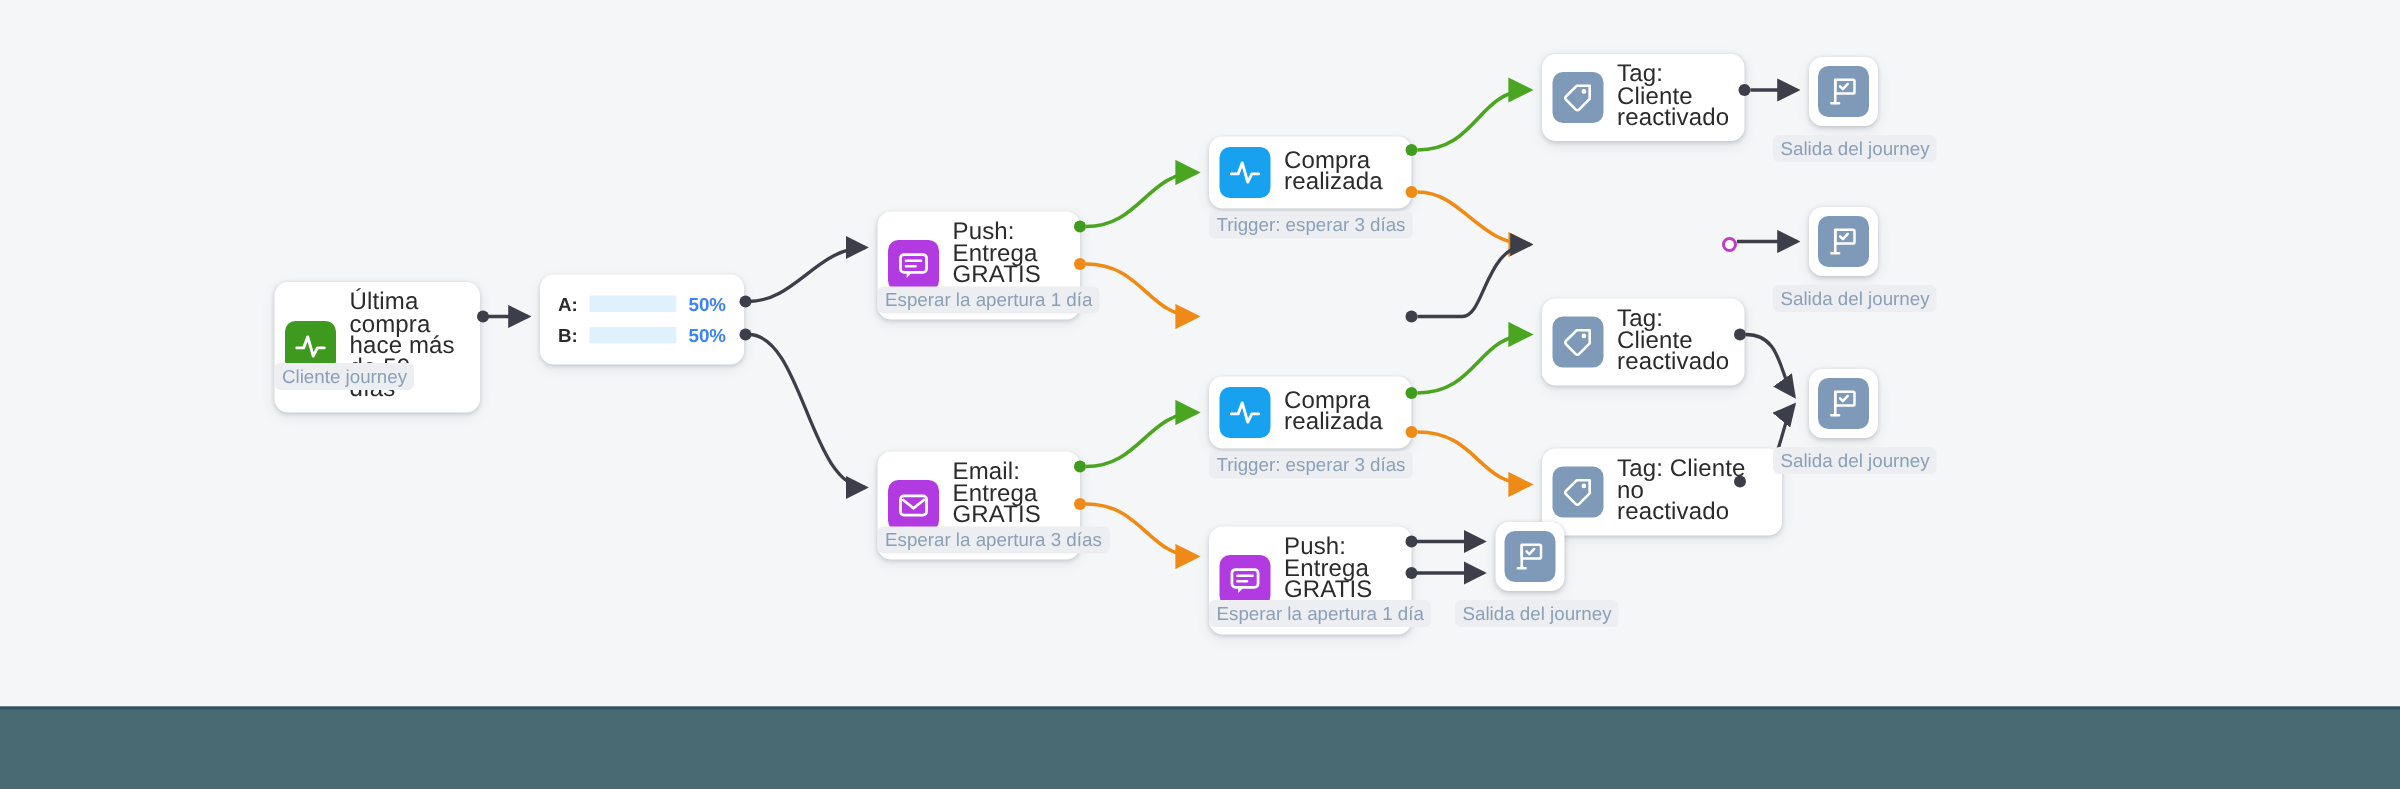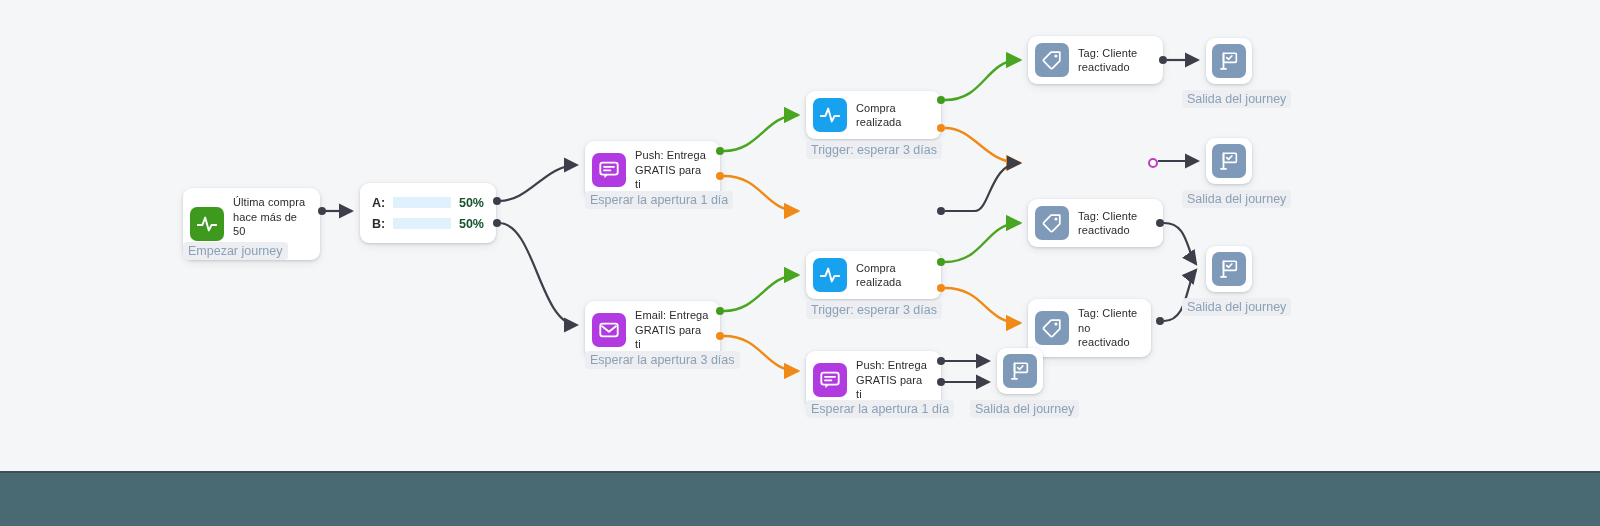--- a/index.html
+++ b/index.html
@@ -61,21 +61,21 @@
     width: 34px;
     height: 34px;
     border-radius: 7px;
     flex: 0 0 34px;
     display: flex;
     align-items: center;
     justify-content: center;
   }
   .node-icon svg { display: block; }
   .node-label {
-    font-size: 11px;
+    font-size: 16px;
     line-height: 14.5px;
     color: #2b2b2b;
     letter-spacing: .1px;
     white-space: pre-line;
     padding-right: 4px;
   }
 
   
   .caption {
     position: absolute;
@@ -133,21 +133,21 @@
     border-radius: 1px;
     overflow: hidden;
   }
   .ab-fill {
     height: 100%;
     background: #17a1ef;
   }
   .ab-pct {
     font-size: 12.5px;
     font-weight: bold;
-    color: #14532d;
+    color: #3b82f6;
     width: 30px;
   }
 </style>
 </head>
 <body>
 
 <div id="app">
 
   <div id="canvas">
 
@@ -204,21 +204,21 @@
       <span class="node-icon" style="background:#3e9a1f;">
         <svg width="22" height="22" viewBox="0 0 24 24">
             <path d="M2 13 H7 L10 5 L14 19 L17 13 H22" fill="none" stroke="#fff" stroke-width="2.1" stroke-linecap="round" stroke-linejoin="round"></path>
           </svg>
       </span>
       <span class="node-label">Última compra
 hace más de 50
 días</span>
     </div>
     <span class="port" style="left:318px; top:207px;"></span>
-    <span class="caption" style="left:183px; top:242px;">Empezar journey</span>
+    <span class="caption" style="left:183px; top:242px;">Cliente journey</span>
 
     <div class="ab-node" style="left:360px; top:183px; width:136px;">
       <div class="ab-row">
         <span class="ab-key">A:</span>
         <span class="ab-track"><span class="ab-fill" style="width:50%"></span></span>
         <span class="ab-pct">50%</span>
       </div>
       <div class="ab-row">
         <span class="ab-key">B:</span>
         <span class="ab-track"><span class="ab-fill" style="width:50%"></span></span>
@@ -319,21 +319,21 @@
         <svg width="22" height="22" viewBox="0 0 24 24">
             <path d="M3.2 11.3 11 3.5h9.5V13l-7.8 7.8a1.6 1.6 0 01-2.3 0l-7.2-7.2a1.6 1.6 0 010-2.3z" fill="none" stroke="#fff" stroke-width="1.9" stroke-linejoin="round"></path>
             <circle cx="16.3" cy="7.6" r="1.7" fill="#fff"></circle>
           </svg>
       </span>
       <span class="node-label">Tag: Cliente
 reactivado</span>
     </div>
     <span class="port" style="left:1156px; top:219px;"></span>
 
-    <div class="node" style="left:1028px; top:299px; width:123px;">
+    <div class="node" style="left:1028px; top:299px; width:160px;">
       <span class="node-icon" style="background:#7e9ab8;">
         <svg width="22" height="22" viewBox="0 0 24 24">
             <path d="M3.2 11.3 11 3.5h9.5V13l-7.8 7.8a1.6 1.6 0 01-2.3 0l-7.2-7.2a1.6 1.6 0 010-2.3z" fill="none" stroke="#fff" stroke-width="1.9" stroke-linejoin="round"></path>
             <circle cx="16.3" cy="7.6" r="1.7" fill="#fff"></circle>
           </svg>
       </span>
       <span class="node-label">Tag: Cliente no
 reactivado</span>
     </div>
     <span class="port" style="left:1156px; top:317px;"></span>

